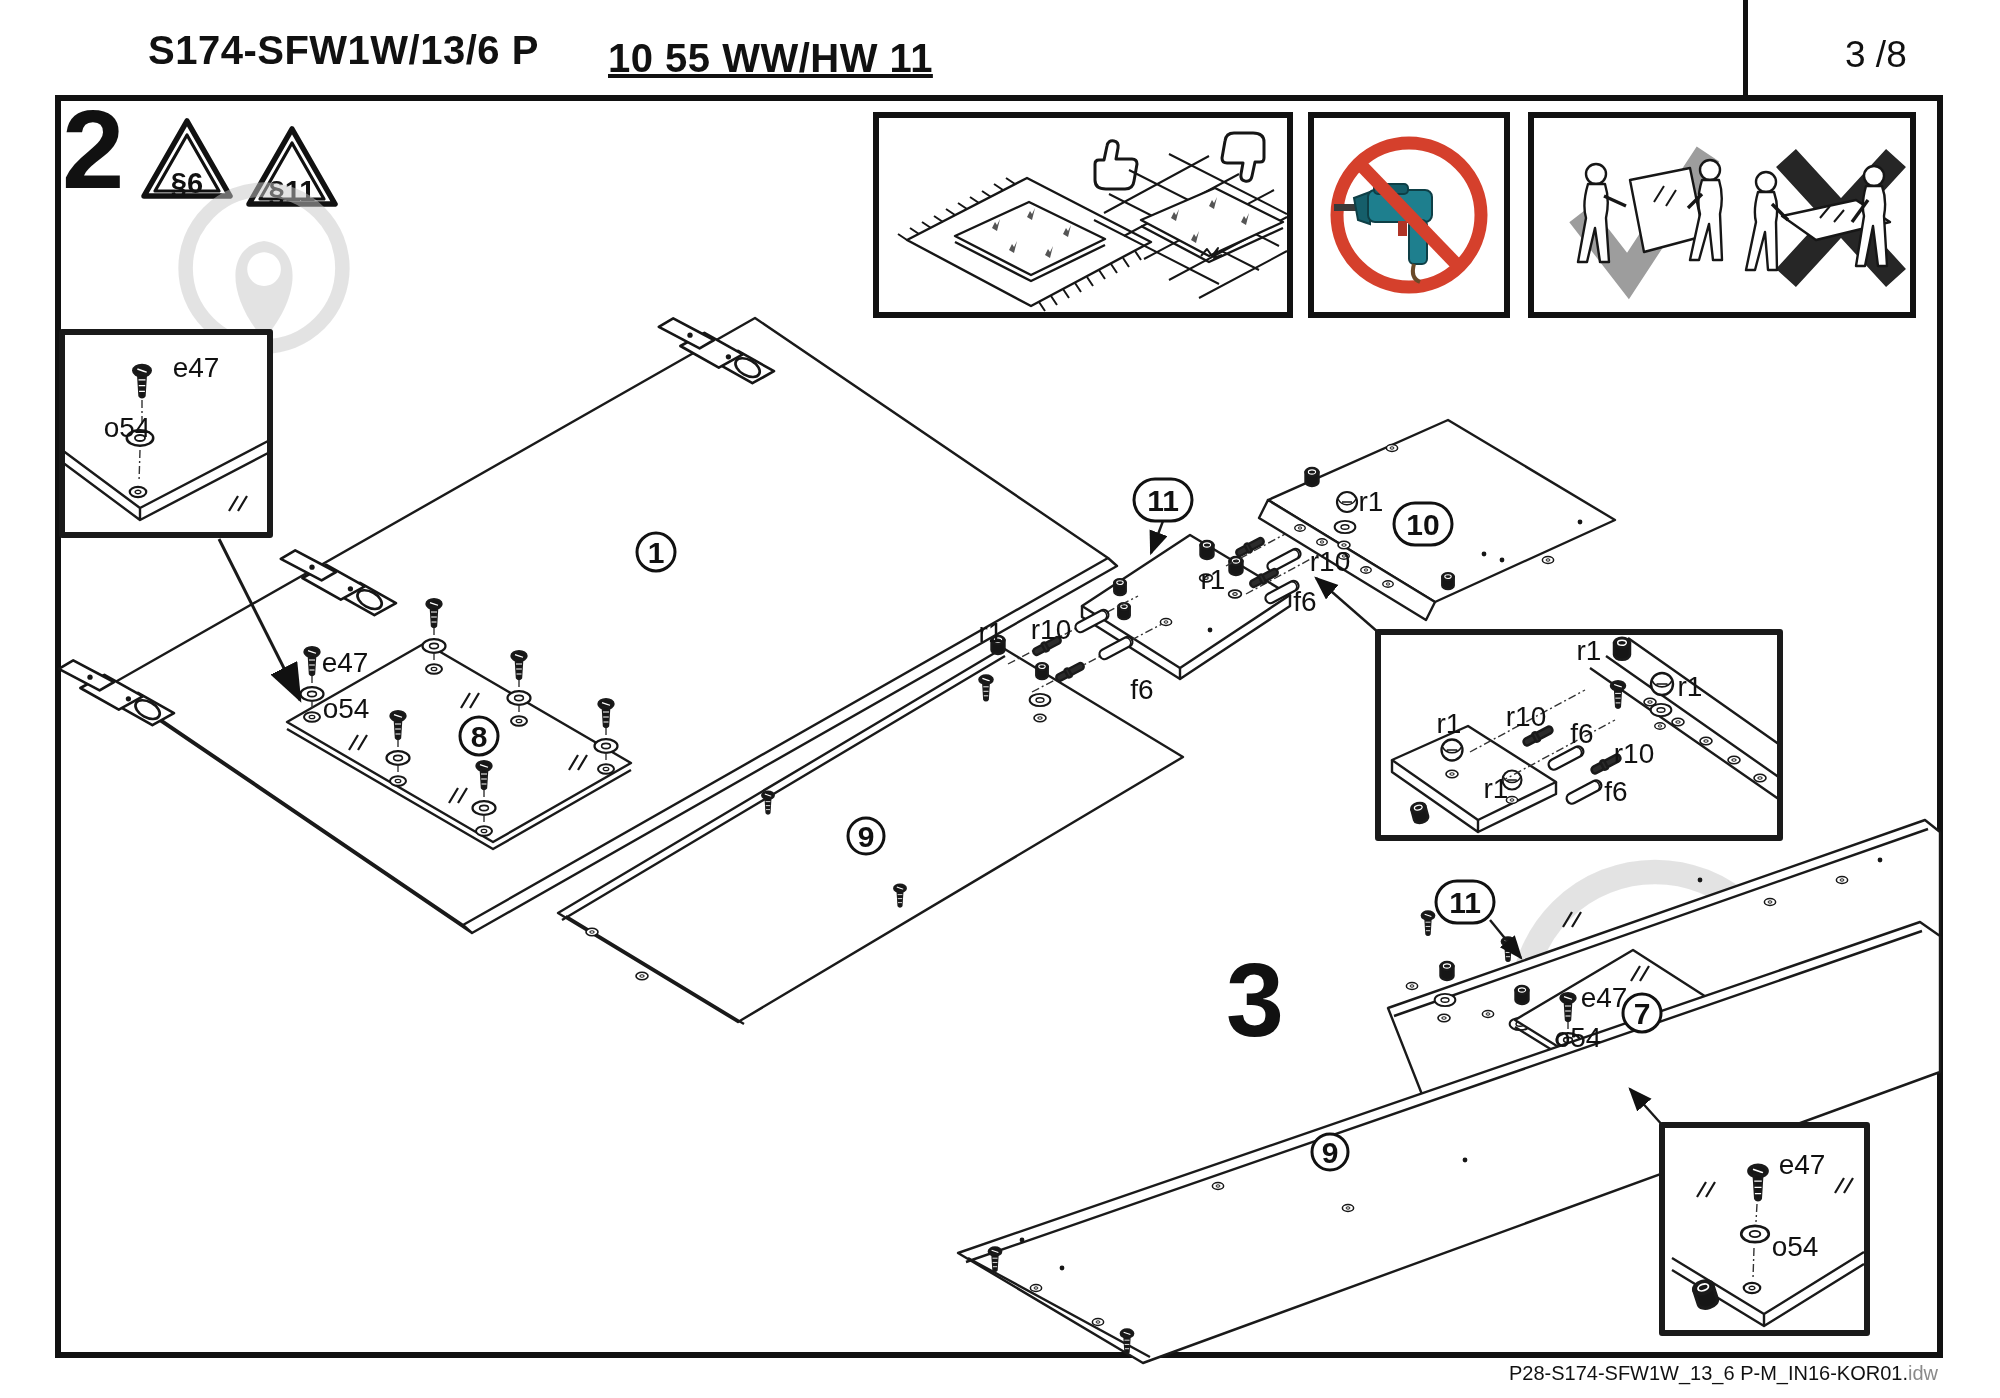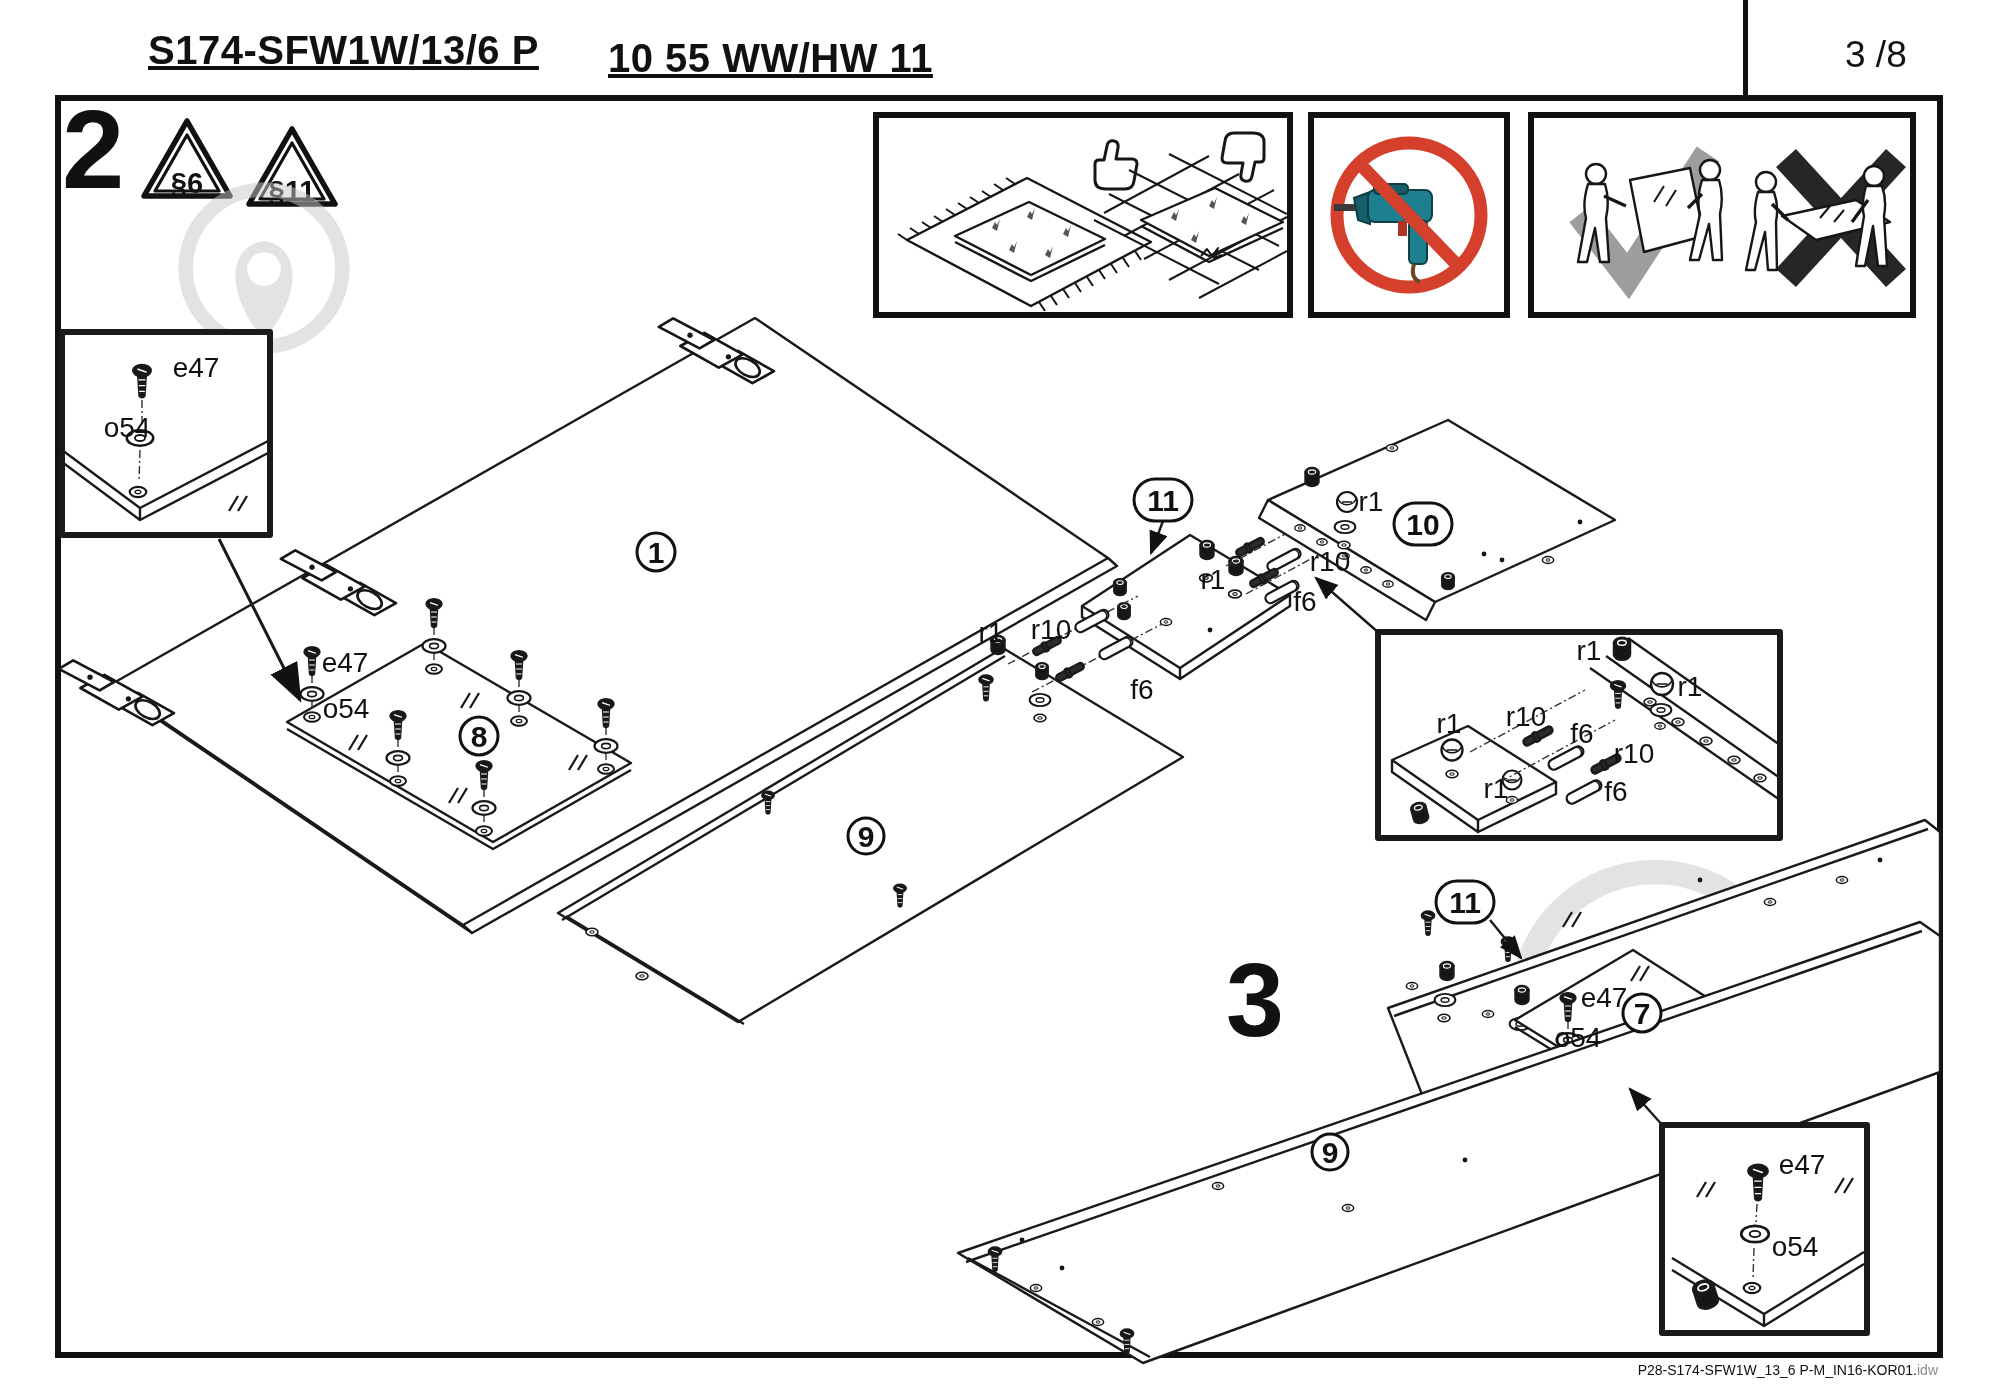--- a/index.html
+++ b/index.html
@@ -1,35 +1,35 @@
 <!DOCTYPE html>
 <html><head>
 <meta charset="utf-8">
 <style>
   html,body{margin:0;padding:0;background:#fff;}
   .page{position:relative;width:2000px;height:1398px;background:#fff;overflow:hidden;
         font-family:"Liberation Sans",sans-serif;color:#111;}
-  .hdr-left{position:absolute;left:148px;top:28px;font-size:40px;font-weight:bold;letter-spacing:.5px;text-decoration:underline;}
+  .hdr-left{position:absolute;left:148px;top:28px;font-size:40px;font-weight:bold;letter-spacing:.5px;}
   .hdr-mid{position:absolute;left:608px;top:36px;font-size:40px;font-weight:bold;letter-spacing:.5px;text-decoration:underline;}
   .hdr-page{position:absolute;left:1845px;top:34px;font-size:37px;font-weight:400;}
   .fold-mark{position:absolute;left:1743px;top:0;width:5px;height:96px;background:#111;}
   .main-border{position:absolute;left:55px;top:95px;width:1876px;height:1251px;border:6px solid #111;}
   .step-num{position:absolute;font-weight:bold;line-height:1;}
   .step-2{left:62px;top:94px;font-size:112px;}
   .step-3{left:1226px;top:948px;font-size:104px;}
   .tri{position:absolute;width:92px;height:86px;}
   .tri-1{left:141px;top:116px;}
   .tri-2{left:246px;top:124px;}
   .tri .lbl{position:absolute;left:0;right:0;bottom:2px;text-align:center;font-size:29px;font-weight:bold;}
   .icon-box{position:absolute;border:6px solid #111;background:#fff;}
   .box-a{left:873px;top:112px;width:408px;height:194px;}
   .box-b{left:1308px;top:112px;width:190px;height:194px;}
   .box-c{left:1528px;top:112px;width:376px;height:194px;}
   .diagram{position:absolute;left:0;top:0;width:2000px;height:1398px;}
-  .footer{position:absolute;right:62px;top:1362px;font-size:14px;white-space:nowrap;}
+  .footer{position:absolute;right:62px;top:1362px;font-size:20px;white-space:nowrap;}
   .footer .ext{color:#8a8a8a;}
 </style>
 </head>
 <body>
 
 <div class="page">
 
   <span class="hdr-left">S174-SFW1W/13/6 P</span>
   <span class="hdr-mid">10 55 WW/HW 11</span>
   <span class="hdr-page">3 /8</span>

